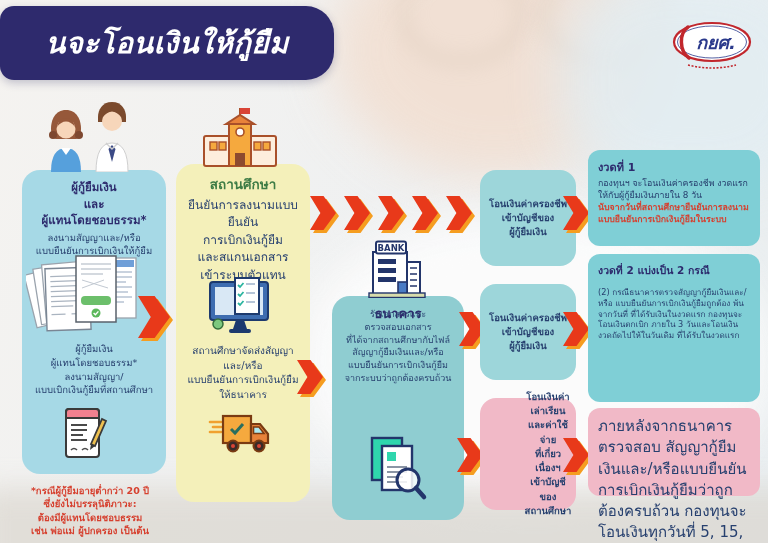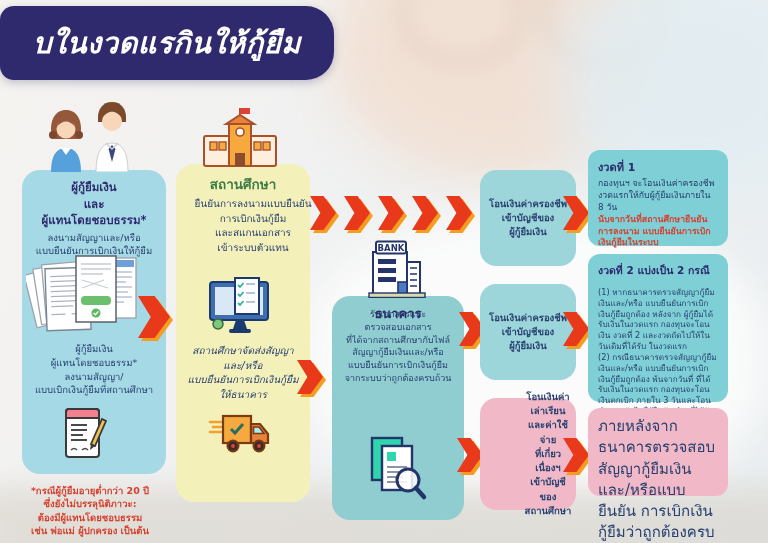--- a/index.html
+++ b/index.html
@@ -20,41 +20,41 @@
   .banner-title{color:#fff;font-size:29px;font-weight:bold;font-style:italic;letter-spacing:.5px;}
 
   .box{position:absolute;border-radius:18px;}
   .borrower-box{left:22px;top:170px;width:144px;height:304px;background:#a6d9e6;}
   .school-box{left:176px;top:164px;width:134px;height:338px;background:#f4f0ba;}
   .bank-box{left:332px;top:296px;width:132px;height:224px;background:#8fcdd1;}
   .midbox{width:96px;border-radius:16px;display:flex;align-items:center;justify-content:center;text-align:center;padding:4px;box-sizing:border-box;}
   .mid-a{left:480px;top:170px;height:96px;background:#9dd6da;}
   .mid-b{left:480px;top:284px;height:96px;background:#9dd6da;}
   .mid-c{left:480px;top:398px;height:112px;background:#f1b9c7;padding-left:44px;}
-  .note{position:absolute;left:588px;width:140px;border-radius:12px;padding:8px 10px;box-sizing:border-box;}
+  .note{position:absolute;left:588px;width:172px;border-radius:12px;padding:8px 10px;box-sizing:border-box;}
   .note-1{top:150px;height:96px;background:#7fcfd6;}
   .note-2{top:254px;height:148px;background:#7fcfd6;}
   .note-3{top:408px;height:88px;background:#f1b9c7;}
 
   .t-navy{color:#27406f;}
   .t-head{color:#2d2b6d;font-weight:bold;}
   .t-red{color:#d6402f;}
   .t-green{color:#3e7c46;font-weight:bold;}
   .preline{white-space:pre-line;overflow-wrap:anywhere;}
   .wrap{overflow-wrap:anywhere;}
   .center{text-align:center;}
 
   .borrower-header{left:26px;top:179px;width:136px;font-size:11.5px;line-height:1.45;}
   .borrower-action{left:24px;top:231px;width:140px;font-size:9.5px;line-height:1.4;}
   .docs-caption{left:22px;top:342px;width:144px;font-size:9.5px;line-height:1.45;}
   .footnote{left:6px;top:484px;width:168px;font-size:9.5px;line-height:1.4;font-weight:bold;}
 
   .school-header{left:176px;top:173px;width:134px;font-size:13.5px;}
-  .school-step1{left:191px;top:197px;width:124px;font-size:10px;line-height:1.45;}
-  .school-step2{left:181px;top:344px;width:124px;font-size:10px;line-height:1.45;font-style:italic;}
+  .school-step1{left:181px;top:197px;width:124px;font-size:12px;line-height:1.45;}
+  .school-step2{left:181px;top:344px;width:124px;font-size:10px;line-height:1.45;}
 
   .bank-header{left:332px;top:303px;width:132px;font-size:13px;}
   .bank-body{left:339px;top:308px;width:118px;font-size:9px;line-height:1.42;}
 
   .midtext{font-size:9.5px;line-height:1.5;font-weight:bold;}
 
   .n1-title{font-size:11px;font-weight:bold;margin-bottom:2px;}
   .n1-body{font-size:8.8px;line-height:1.35;}
   .n1-red{font-size:8.8px;line-height:1.35;font-weight:bold;}
   .n2-title{font-size:10.5px;font-weight:bold;margin-bottom:8px;}
@@ -75,23 +75,32 @@
 <div class="stage">
 
   <div class="abs bg-face"></div>
   <div class="abs bg-glass1"></div>
   <div class="abs bg-glass2"></div>
   <div class="abs bg-shirt"></div>
   <div class="abs bg-blue"></div>
   <div class="abs bg-desk"></div>
 
   <div class="abs banner">
-    <div class="banner-title">บในงวดแรกินให้กู้ยืม</div>
-  </div>
-
+    <div class="banner-title">นจะโอนเงินให้กู้ยืม</div>
+  </div>
+
+  <div class="abs icon" style="left:666px;top:18px;width:88px;height:56px;">
+    <svg width="88" height="56" viewBox="0 0 88 56">
+      <ellipse cx="46" cy="24" rx="38" ry="19" fill="#ffffff" stroke="#c1272d" stroke-width="2.2"></ellipse>
+      <ellipse cx="46" cy="24" rx="34.5" ry="16" fill="none" stroke="#2b3a8c" stroke-width="0.8"></ellipse>
+      <path d="M22 9 C13 15 13 33 23 40" fill="none" stroke="#c1272d" stroke-width="3.5" stroke-linecap="round"></path>
+      <text x="50" y="31" font-size="18" font-weight="bold" font-style="italic" fill="#2b3a8c" text-anchor="middle">กยศ.</text>
+      <path d="M22 47 q24 6 48 0" fill="none" stroke="#c1272d" stroke-width="1.6" stroke-dasharray="2 1.6"></path>
+    </svg>
+  </div>
 
   <div class="box borrower-box"></div>
 
   <div class="abs icon" style="left:46px;top:108px;width:40px;height:64px;">
     <svg width="40" height="64" viewBox="0 0 40 64">
       <path d="M20 2 C9 2 5 12 5 21 C5 28 8 31 10 31 L30 31 C32 31 35 28 35 21 C35 12 31 2 20 2 Z" fill="#96583a"></path>
       <circle cx="7" cy="27" r="4" fill="#7e4830"></circle>
         <circle cx="33" cy="27" r="4" fill="#7e4830"></circle>
       <circle cx="20" cy="21" r="9.5" fill="#f7d6ba"></circle>
       <path d="M11 19 Q13 10 20 10 Q27 10 29 19 Q25 13.5 20 13.5 Q15 13.5 11 19 Z" fill="#96583a"></path>
@@ -312,21 +321,20 @@
   <div class="chev" style="left:563px;top:438px;"></div>
 
   <div class="note note-1">
     <div class="t-head n1-title">งวดที่ 1</div>
     <div class="t-navy n1-body wrap">กองทุนฯ จะโอนเงินค่าครองชีพ งวดแรกให้กับผู้กู้ยืมเงินภายใน 8 วัน</div>
     <div class="t-red n1-red wrap">นับจากวันที่สถานศึกษายืนยันการลงนาม แบบยืนยันการเบิกเงินกู้ยืมในระบบ</div>
   </div>
 
   <div class="note note-2">
     <div class="t-head n2-title">งวดที่ 2 แบ่งเป็น 2 กรณี</div>
-    <div class="t-navy n2-case wrap">(1) หากธนาคารตรวจสัญญากู้ยืมเงินและ/หรือ แบบยืนยันการเบิกเงินกู้ยืมถูกต้อง หลังจาก ผู้กู้ยืมได้รับเงินในงวดแรก กองทุนจะโอนเงิน งวดที่ 2 และงวดถัดไปให้ในวันเดิมที่ได้รับ ในงวดแรก</div>
     <div class="t-navy n2-case wrap">(2) กรณีธนาคารตรวจสัญญากู้ยืมเงินและ/หรือ แบบยืนยันการเบิกเงินกู้ยืมถูกต้อง พ้นจากวันที่ ที่ได้รับเงินในงวดแรก กองทุนจะโอนเงินตกเบิก ภายใน 3 วันและโอนเงินงวดถัดไปให้ในวันเดิม ที่ได้รับในงวดแรก</div>
   </div>
 
   <div class="note note-3">
     <div class="t-navy n3-body wrap">ภายหลังจากธนาคารตรวจสอบ สัญญากู้ยืมเงินและ/หรือแบบยืนยัน การเบิกเงินกู้ยืมว่าถูกต้องครบถ้วน กองทุนจะโอนเงินทุกวันที่ 5, 15, 25 ของเดือน</div>
   </div>
 
 </div>
 
 </body></html>

